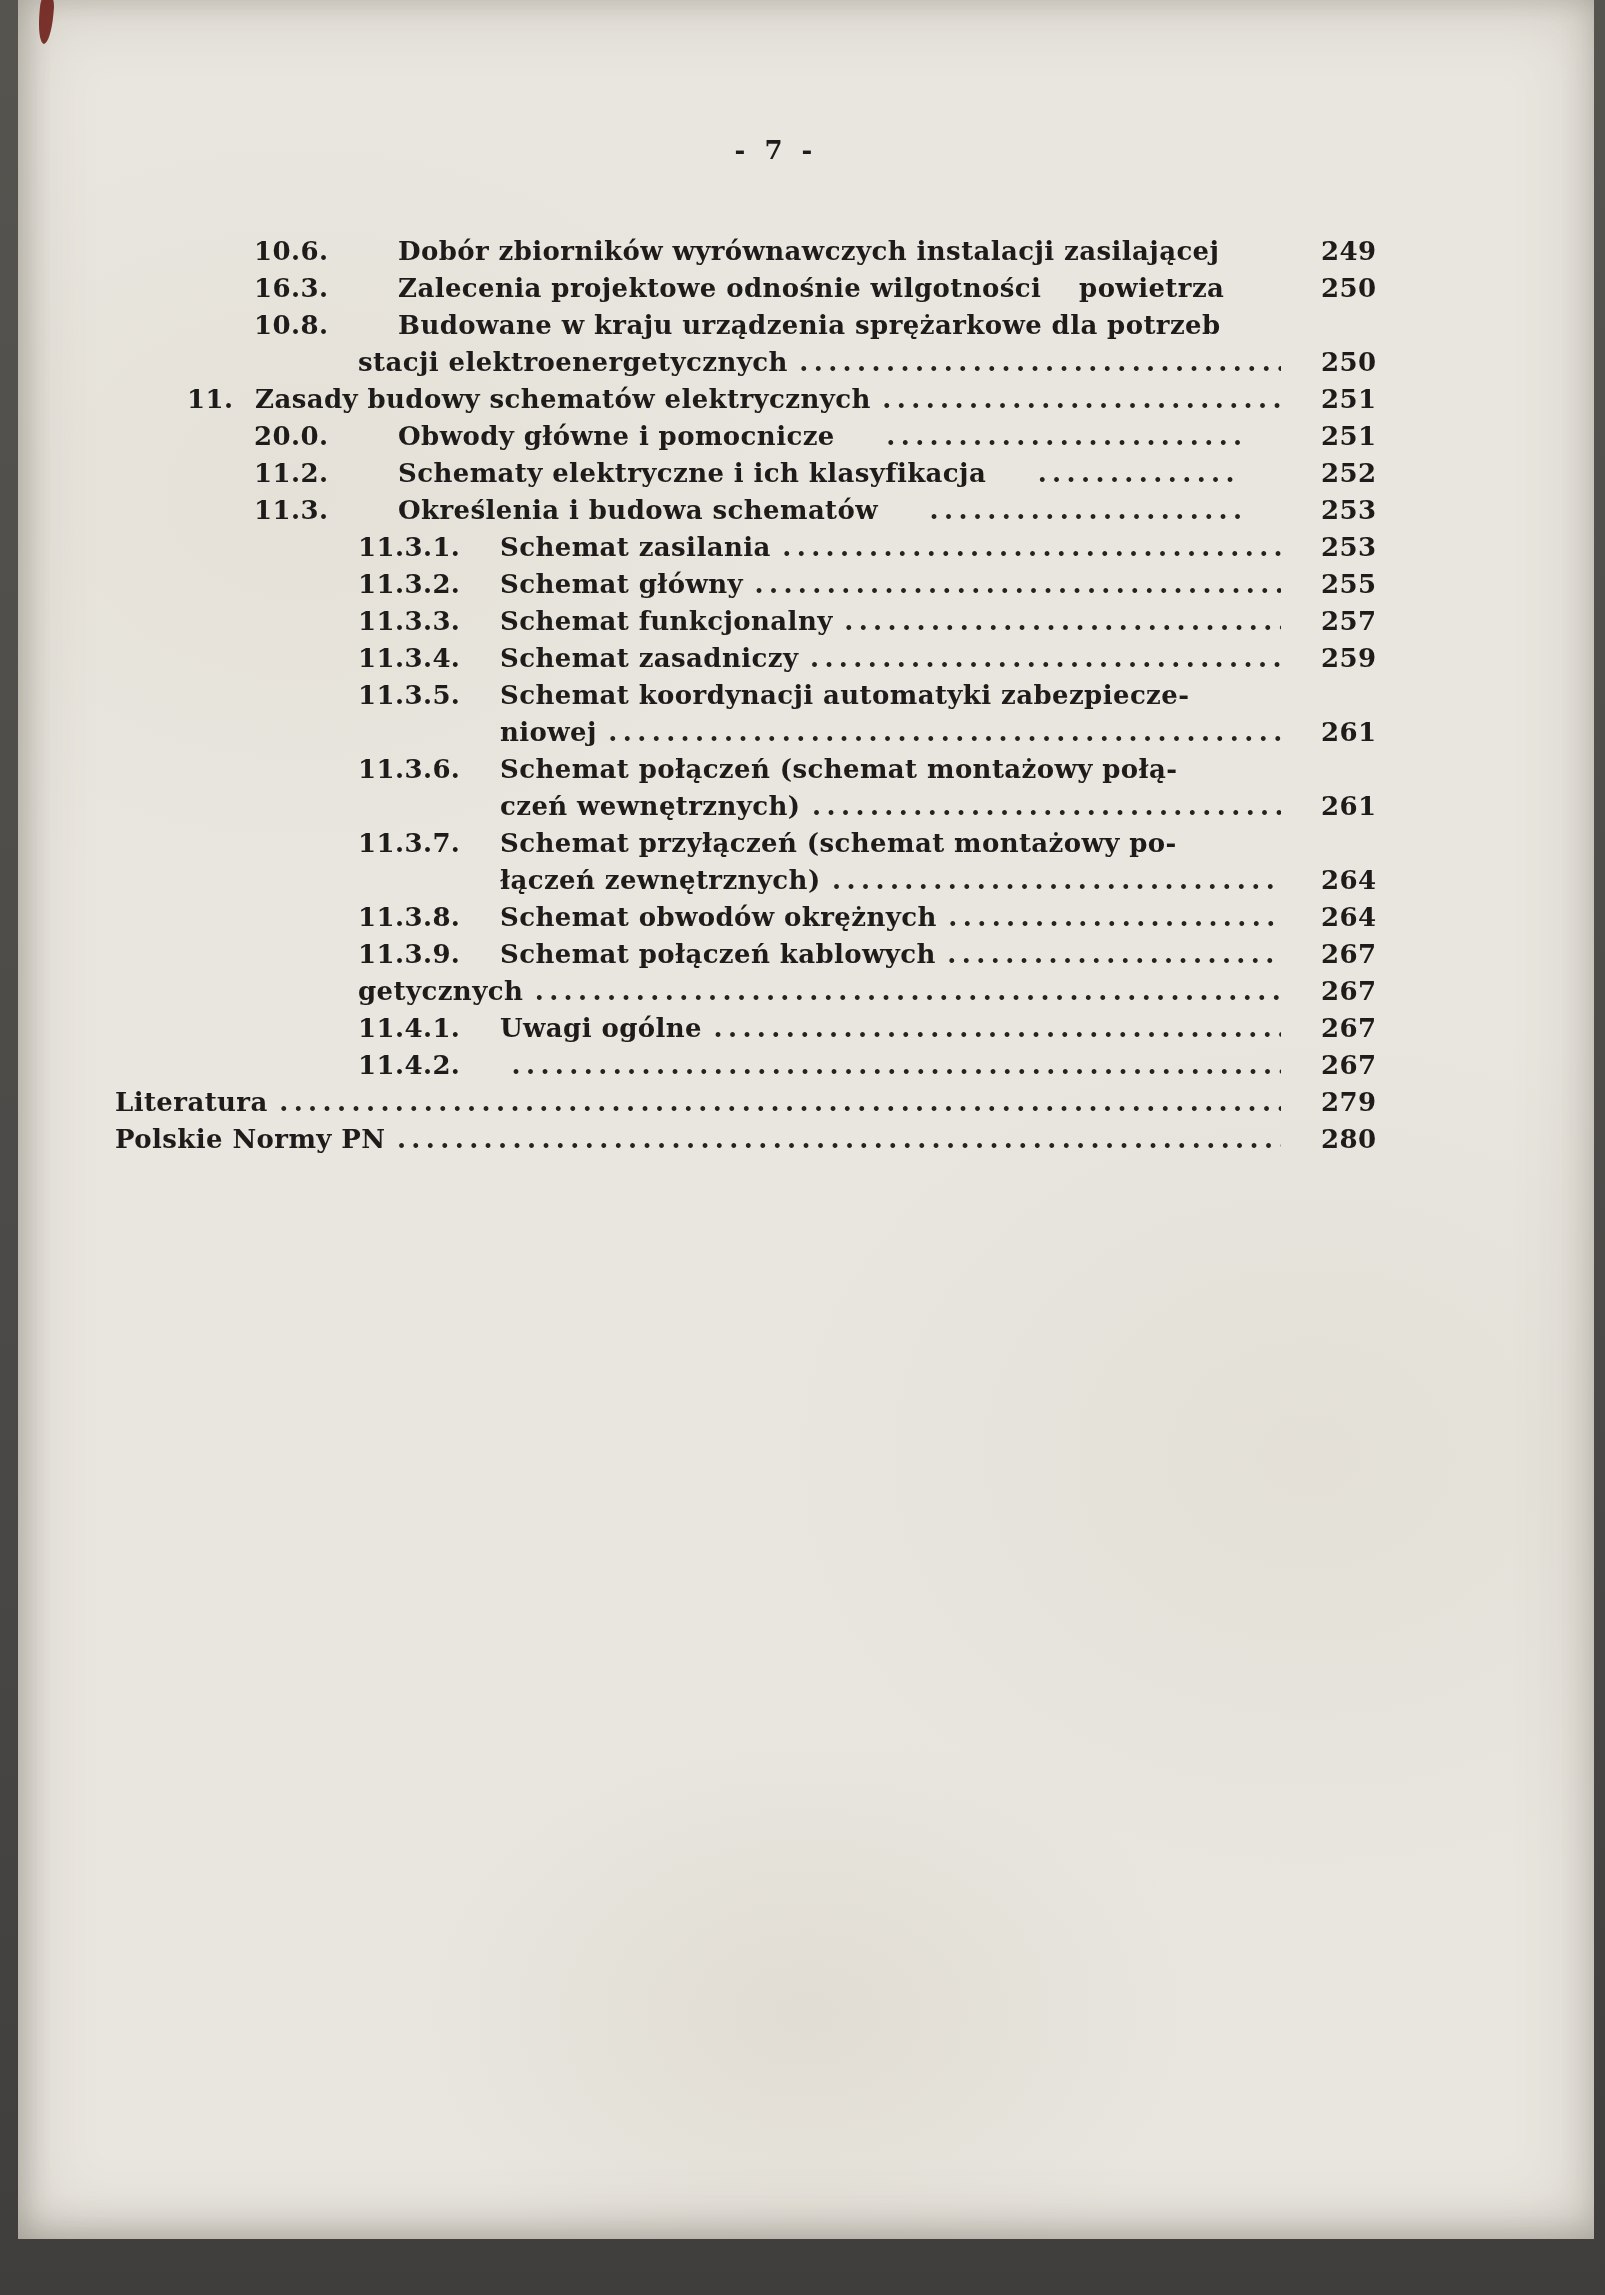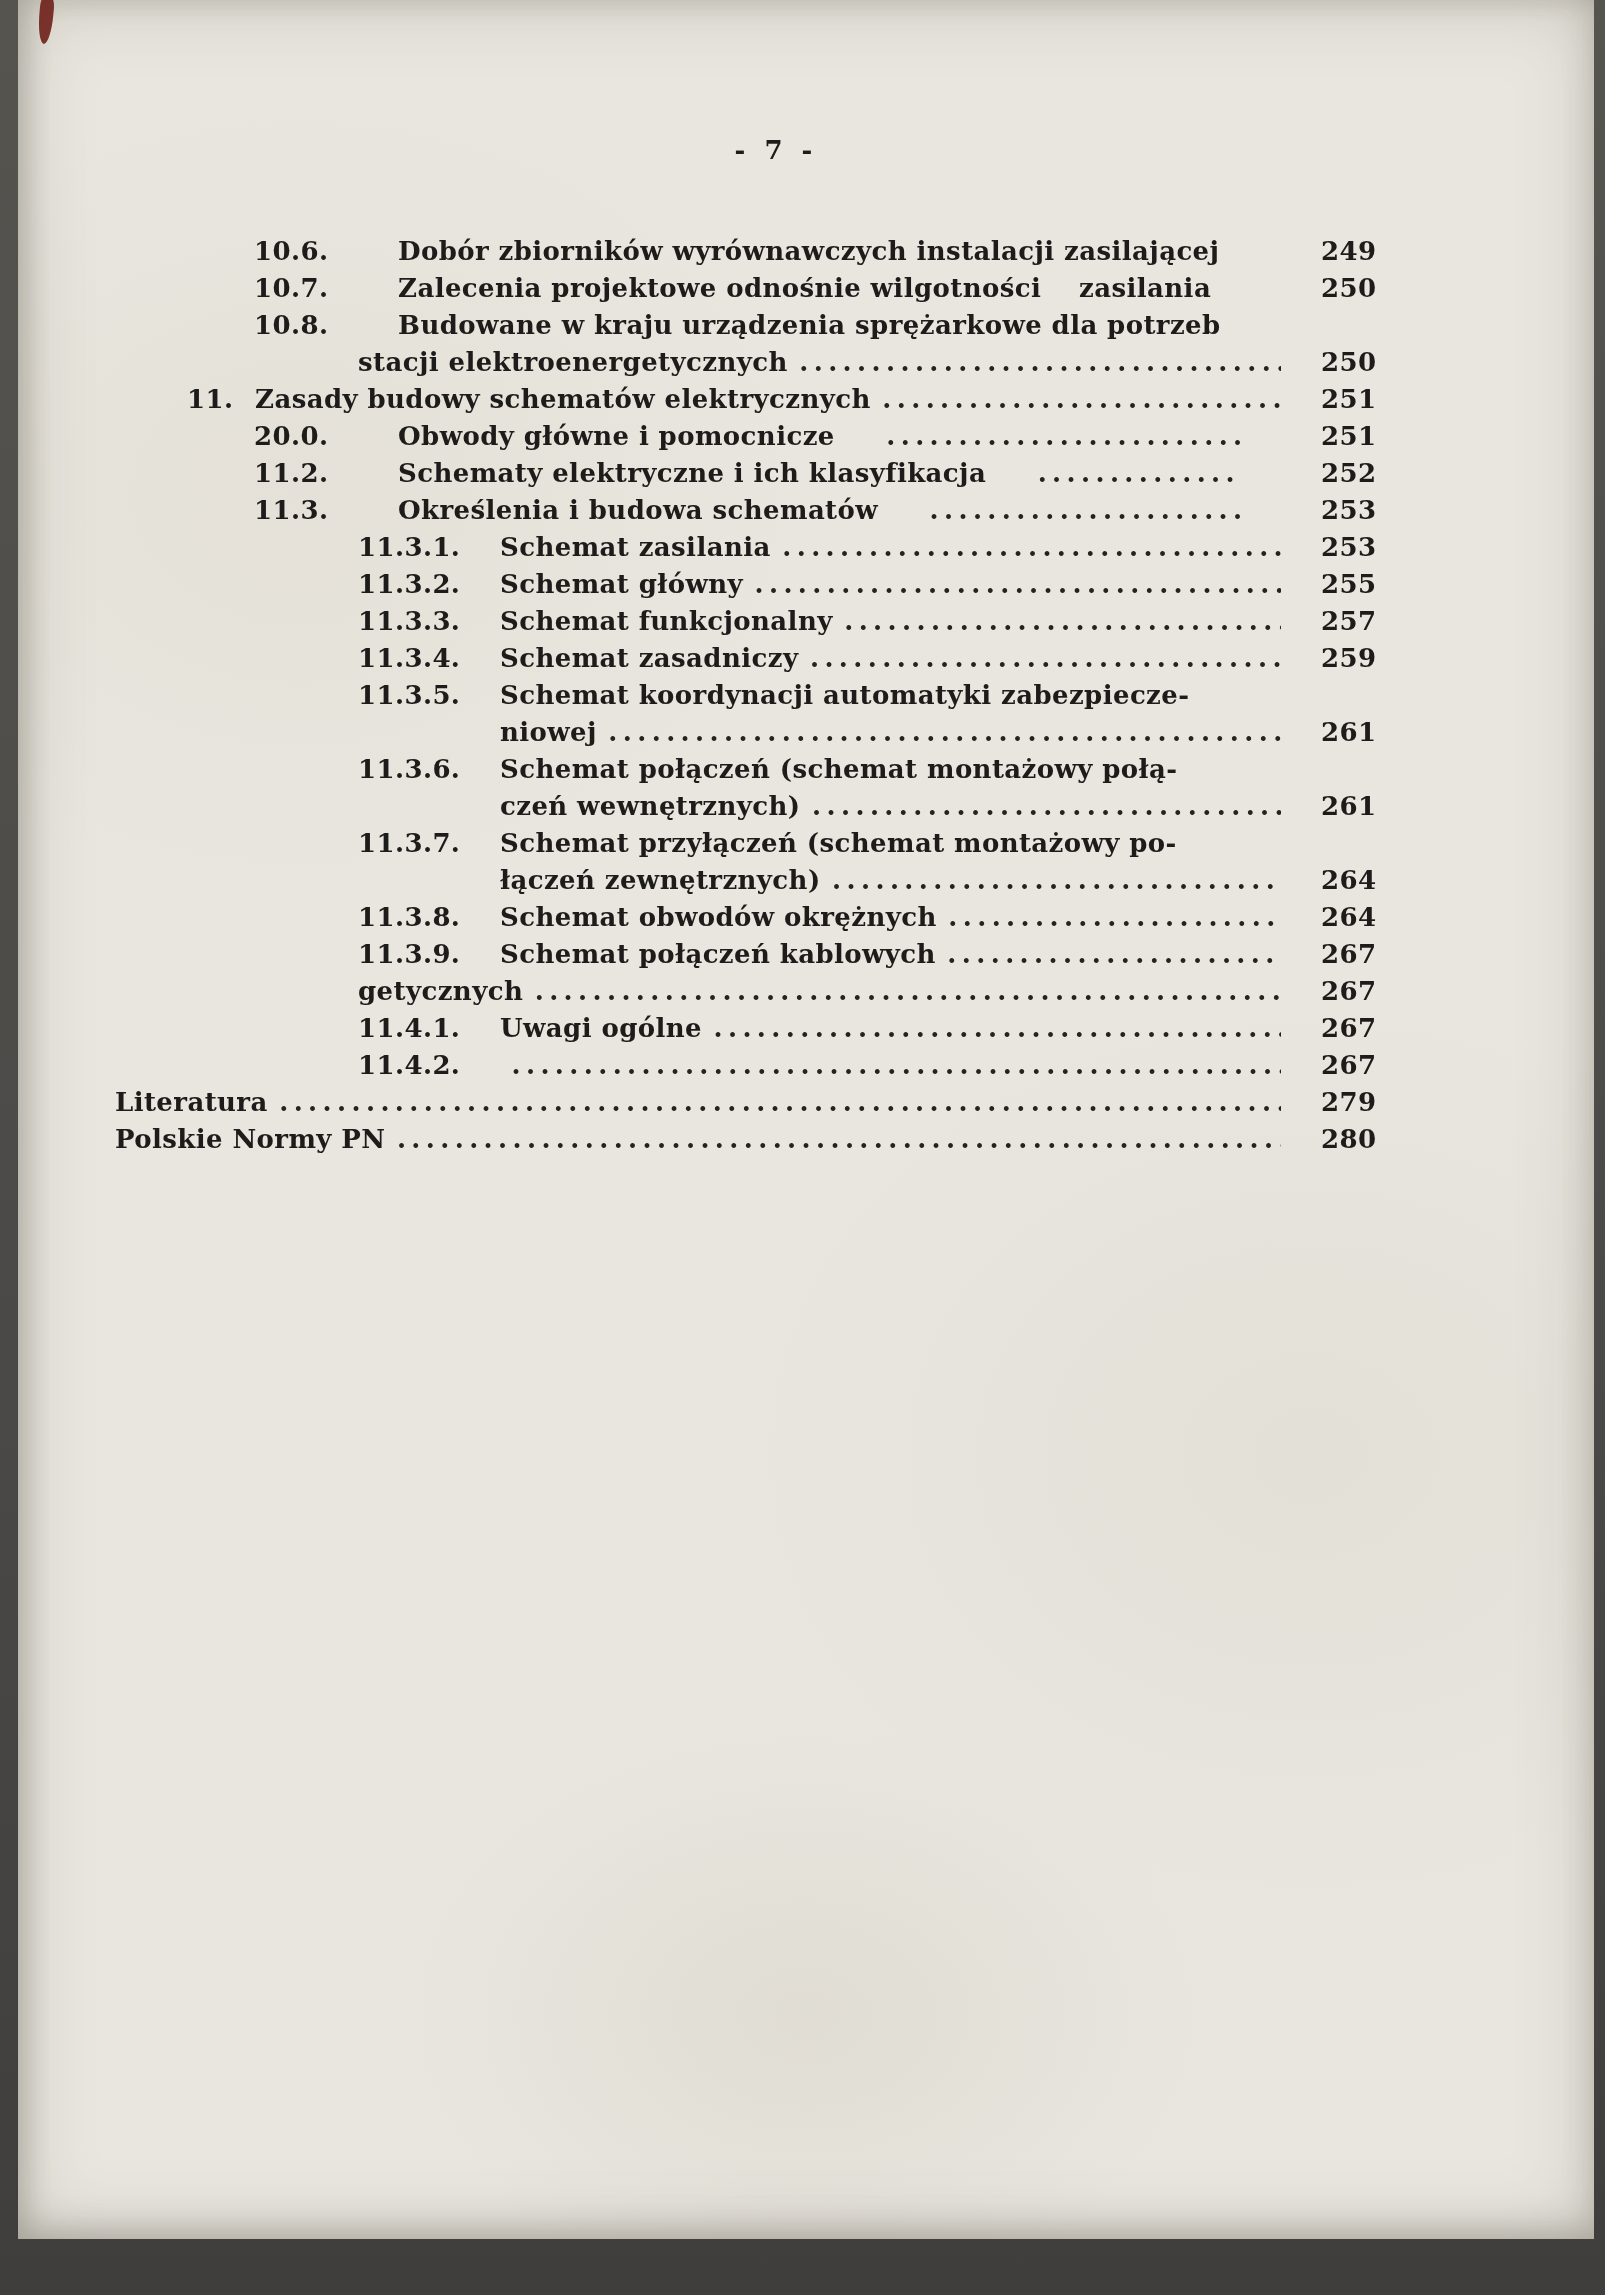--- a/index.html
+++ b/index.html
@@ -99,21 +99,21 @@
 </head>
 <body>
 
 <div class="scan-bg">
   <div class="paper">
     <div class="scan-mark-red"></div>
     <div class="content">
       <div class="page-header">- 7 -</div>
       <div class="toc">
           <div class="toc-row indent-section"><span class="toc-label label-section">10.6.</span><span class="toc-text">Dobór zbiorników wyrównawczych instalacji zasilającej</span><span class="spacer"></span><span class="toc-page">249</span></div>
-          <div class="toc-row indent-section"><span class="toc-label label-section">10.7.</span><span class="toc-text">Zalecenia projektowe odnośnie wilgotności    zasilania</span><span class="spacer"></span><span class="toc-page">250</span></div>
+          <div class="toc-row indent-section"><span class="toc-label label-section">16.3.</span><span class="toc-text">Zalecenia projektowe odnośnie wilgotności    powietrza</span><span class="spacer"></span><span class="toc-page">250</span></div>
           <div class="toc-row indent-section"><span class="toc-label label-section">10.8.</span><span class="toc-text">Budowane w kraju urządzenia sprężarkowe dla potrzeb</span></div>
           <div class="toc-row indent-cont-section"><span class="toc-text">stacji elektroenergetycznych</span><span class="leader">........................................................................................................................</span><span class="toc-page">250</span></div>
           <div class="toc-row indent-chapter"><span class="toc-label label-chapter">11.</span><span class="toc-text">Zasady budowy schematów elektrycznych</span><span class="leader">........................................................................................................................</span><span class="toc-page">251</span></div>
           <div class="toc-row indent-section"><span class="toc-label label-section">20.0.</span><span class="toc-text">Obwody główne i pomocnicze</span><span class="leader">........................................................................................................................</span><span class="toc-page">251</span></div>
           <div class="toc-row indent-section"><span class="toc-label label-section">11.2.</span><span class="toc-text">Schematy elektryczne i ich klasyfikacja</span><span class="leader">........................................................................................................................</span><span class="toc-page">252</span></div>
           <div class="toc-row indent-section"><span class="toc-label label-section">11.3.</span><span class="toc-text">Określenia i budowa schematów</span><span class="leader">........................................................................................................................</span><span class="toc-page">253</span></div>
           <div class="toc-row indent-subsection"><span class="toc-label label-subsection">11.3.1.</span><span class="toc-text">Schemat zasilania</span><span class="leader">........................................................................................................................</span><span class="toc-page">253</span></div>
           <div class="toc-row indent-subsection"><span class="toc-label label-subsection">11.3.2.</span><span class="toc-text">Schemat główny</span><span class="leader">........................................................................................................................</span><span class="toc-page">255</span></div>
           <div class="toc-row indent-subsection"><span class="toc-label label-subsection">11.3.3.</span><span class="toc-text">Schemat funkcjonalny</span><span class="leader">........................................................................................................................</span><span class="toc-page">257</span></div>
           <div class="toc-row indent-subsection"><span class="toc-label label-subsection">11.3.4.</span><span class="toc-text">Schemat zasadniczy</span><span class="leader">........................................................................................................................</span><span class="toc-page">259</span></div>

